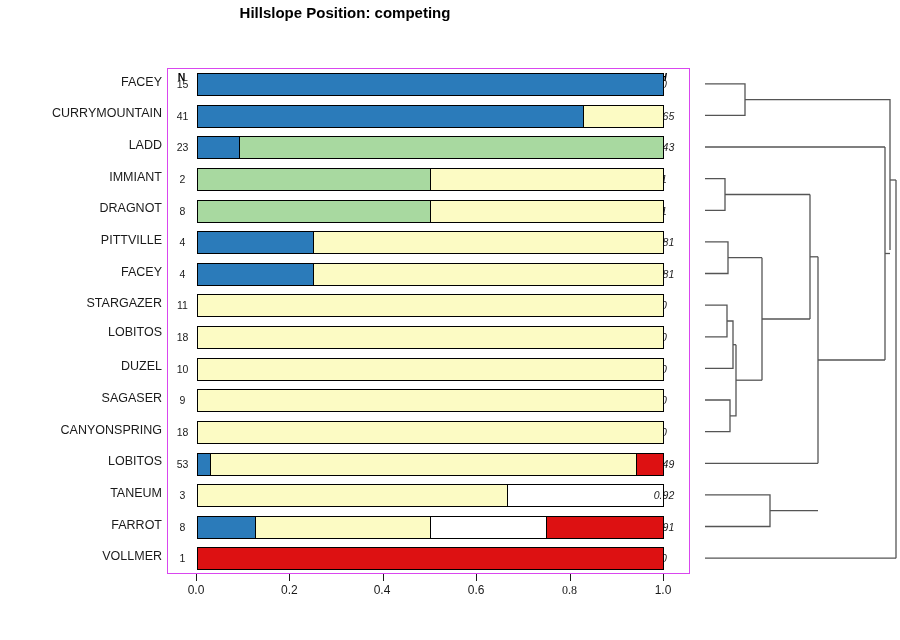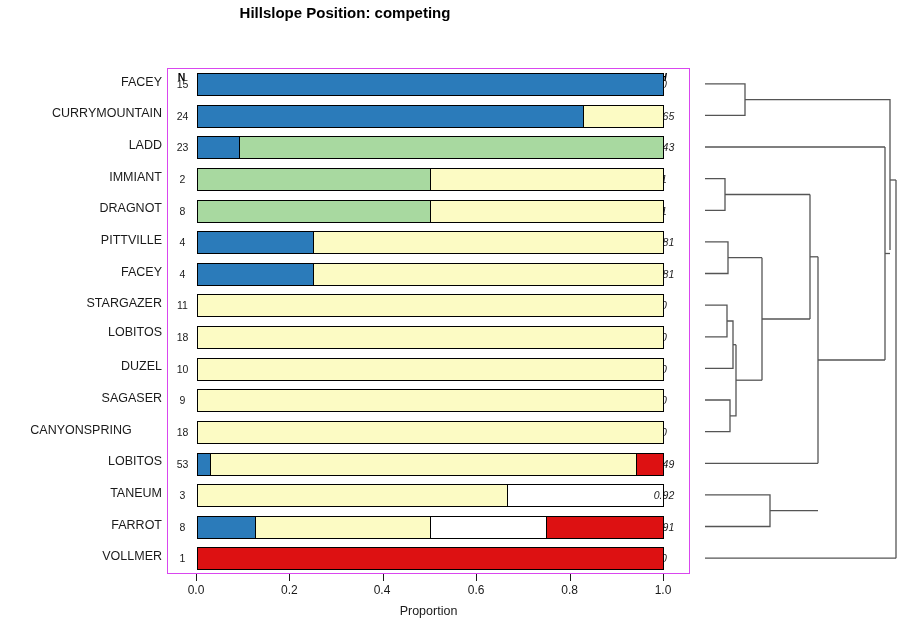--- a/index.html
+++ b/index.html
@@ -226,38 +226,38 @@
       <div class="ylabel" style="top: 38.4375px;">CURRYMOUNTAIN</div>
       <div class="ylabel" style="top: 70.0625px;">LADD</div>
       <div class="ylabel" style="top: 101.688px;">IMMIANT</div>
       <div class="ylabel" style="top: 133.312px;">DRAGNOT</div>
       <div class="ylabel" style="top: 164.938px;">PITTVILLE</div>
       <div class="ylabel" style="top: 196.562px;">FACEY</div>
       <div class="ylabel" style="top: 228.188px;">STARGAZER</div>
       <div class="ylabel" style="top: 257px;">LOBITOS</div>
       <div class="ylabel" style="top: 291.438px;">DUZEL</div>
       <div class="ylabel" style="top: 323.062px;">SAGASER</div>
-      <div class="ylabel" style="top: 354.688px; text-align: center;">CANYONSPRING</div>
+      <div class="ylabel" style="top: 354.688px;">CANYONSPRING</div>
       <div class="ylabel" style="top: 386.312px;">LOBITOS</div>
       <div class="ylabel" style="top: 417.938px;">TANEUM</div>
       <div class="ylabel" style="top: 449.562px;">FARROT</div>
       <div class="ylabel" style="top: 481.188px;">VOLLMER</div>
     </div>
 
   <div class="panel">
     <div class="rows" id="rows">
         <div class="row" style="top: 0px; height: 31.625px;">
           <div class="row-n">15</div>
           <div class="row-h">0</div>
           <div class="bar">
             <div class="seg" style="width: 100%; background: rgb(43, 123, 186);"></div>
           </div>
         </div>
         <div class="row" style="top: 31.625px; height: 31.625px;">
-          <div class="row-n">24</div>
+          <div class="row-n">41</div>
           <div class="row-h">0.65</div>
           <div class="bar">
             <div class="seg" style="width: 83%; background: rgb(43, 123, 186);"></div>
             <div class="seg" style="width: 17%; background: rgb(252, 251, 196);"></div>
           </div>
         </div>
         <div class="row" style="top: 63.25px; height: 31.625px;">
           <div class="row-n">23</div>
           <div class="row-h">0.43</div>
           <div class="bar">
@@ -372,25 +372,24 @@
   <div class="xaxis" id="xaxis">
       <div class="xtick" style="left: 29px;"></div>
       <div class="xticklabel" style="left: 29px;">0.0</div>
       <div class="xtick" style="left: 122.4px;"></div>
       <div class="xticklabel" style="left: 122.4px;">0.2</div>
       <div class="xtick" style="left: 215.8px;"></div>
       <div class="xticklabel" style="left: 215px;">0.4</div>
       <div class="xtick" style="left: 309.2px;"></div>
       <div class="xticklabel" style="left: 309.2px;">0.6</div>
       <div class="xtick" style="left: 402.6px;"></div>
-      <div class="xticklabel" style="left: 402.6px;">0.8</div>
+      <div class="xticklabel" style="left: 402.6px; font-family: Liberation Serif, serif;">0.8</div>
       <div class="xtick" style="left: 496px;"></div>
       <div class="xticklabel" style="left: 496px;">1.0</div>
     </div>
-  <div class="xaxis-title">Proportion</div>
 
   <div class="dendro">
     <svg width="200" height="520" viewBox="0 0 200 520">
       <g fill="none" stroke="#555555" stroke-width="1.3">
 
         <path d="M5,23.8 H45 V55.4 H5"></path>
 
         <path d="M45,39.6 H190 V190 "></path>
 
         <path d="M5,87.0 H185"></path>

